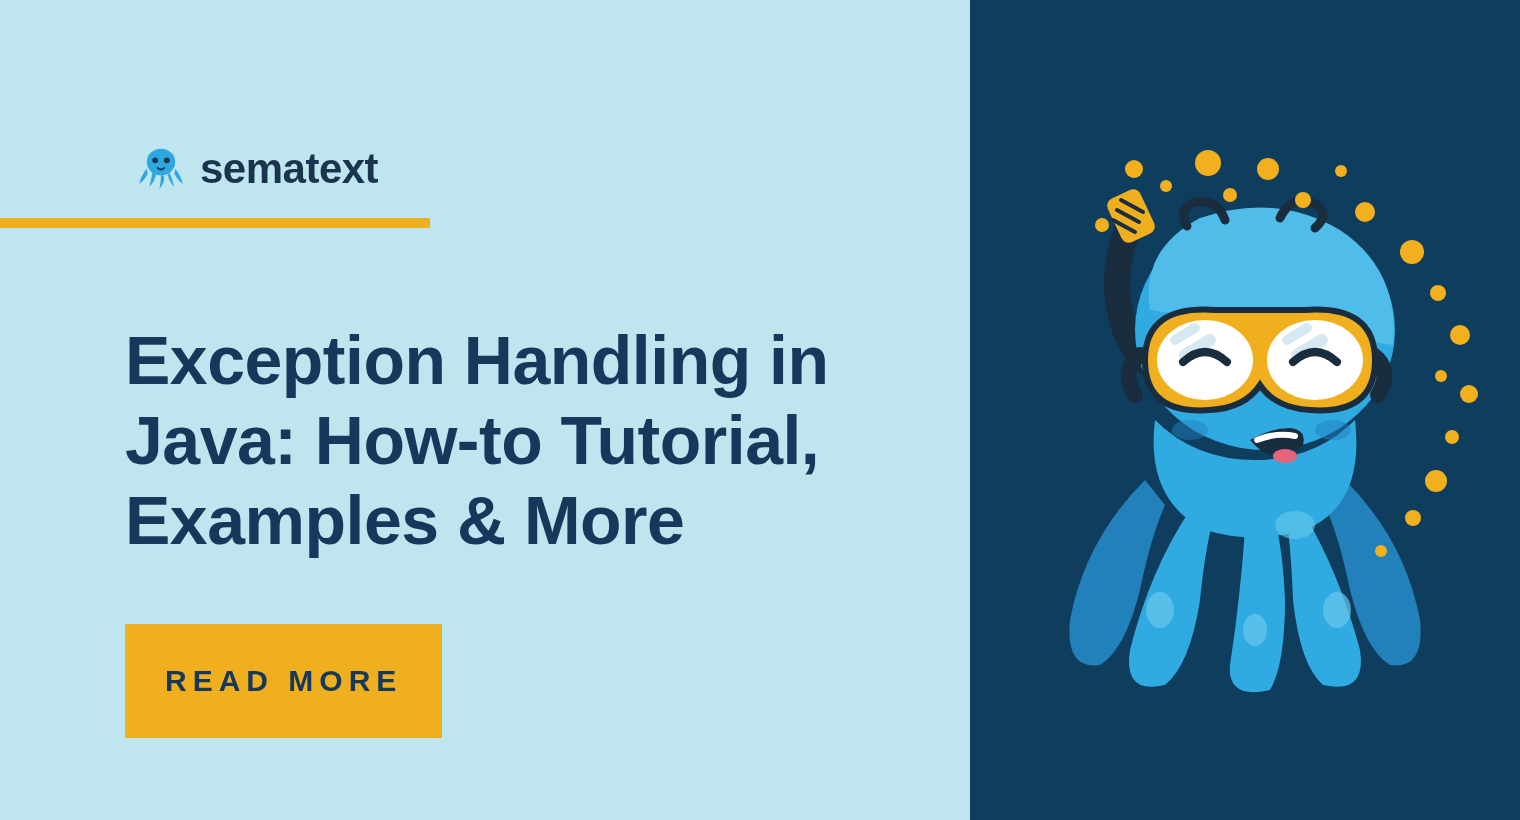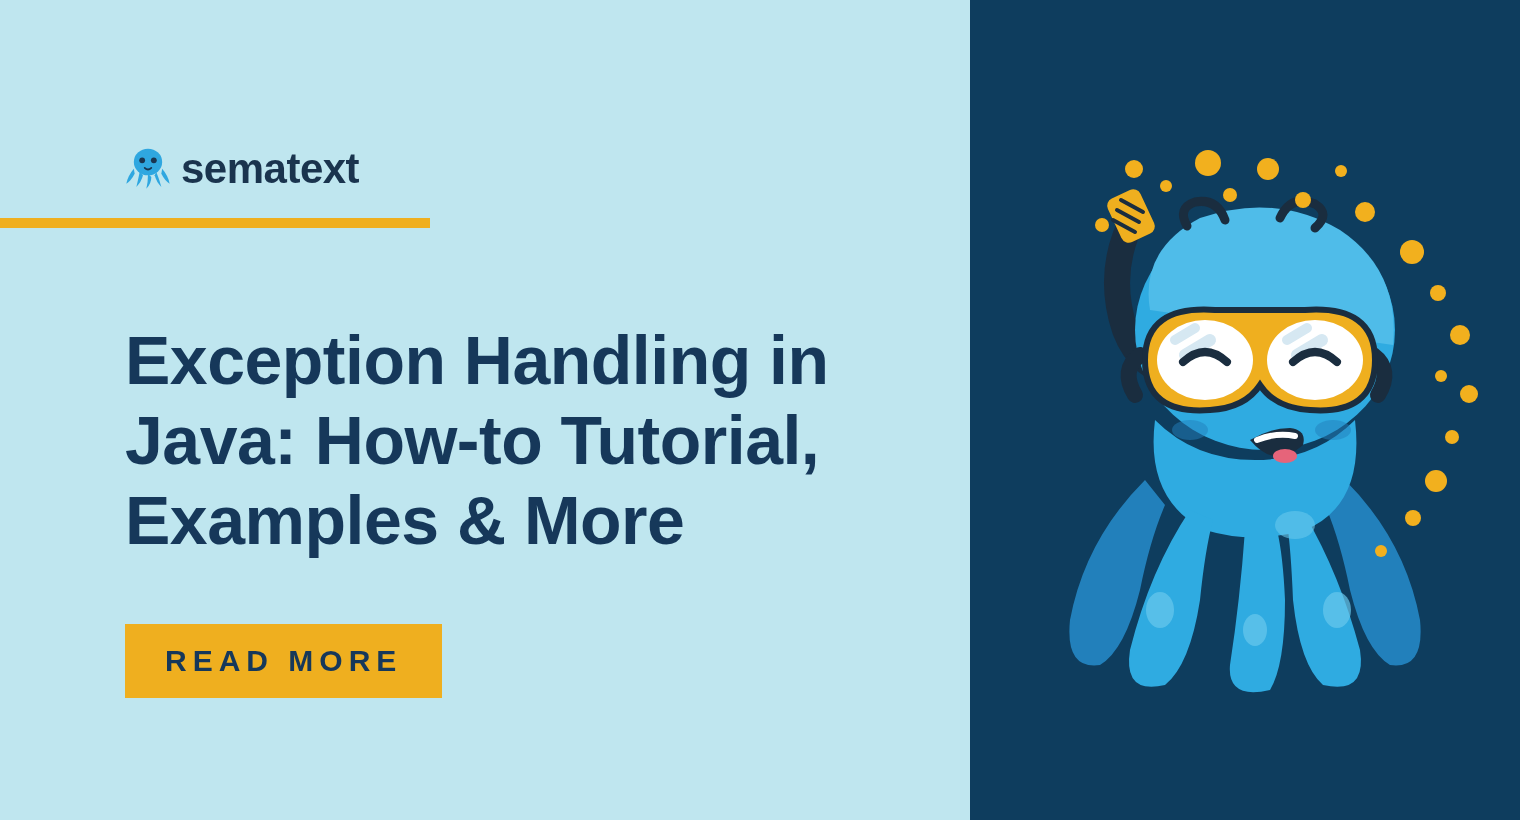--- a/index.html
+++ b/index.html
@@ -30,24 +30,24 @@
       background: #0e3d5e;
       position: relative;
       display: flex;
       align-items: center;
       justify-content: center;
     }
     
     .logo-row {
       display: flex;
       align-items: flex-end;
-      gap: 8px;
+      gap: 14px;
       position: absolute;
       top: 145px;
-      left: 123px;
+      left: 136px;
     }
     
     .logo-octopus {
       width: 50px;
       height: 44px;
     }
     
     .logo-text {
       font-size: 42px;
       font-weight: 700;
@@ -78,21 +78,21 @@
     
     .read-more-btn {
       position: absolute;
       top: 624px;
       left: 125px;
       background: #EFAF1F;
       color: #16385a;
       font-size: 30px;
       font-weight: 700;
       letter-spacing: 6px;
-      padding: 20px 40px;
+      padding: 40px 40px;
       border: none;
       cursor: pointer;
       text-transform: uppercase;
     }
     
     .mascot-container {
       position: relative;
       width: 500px;
       height: 600px;
     }

